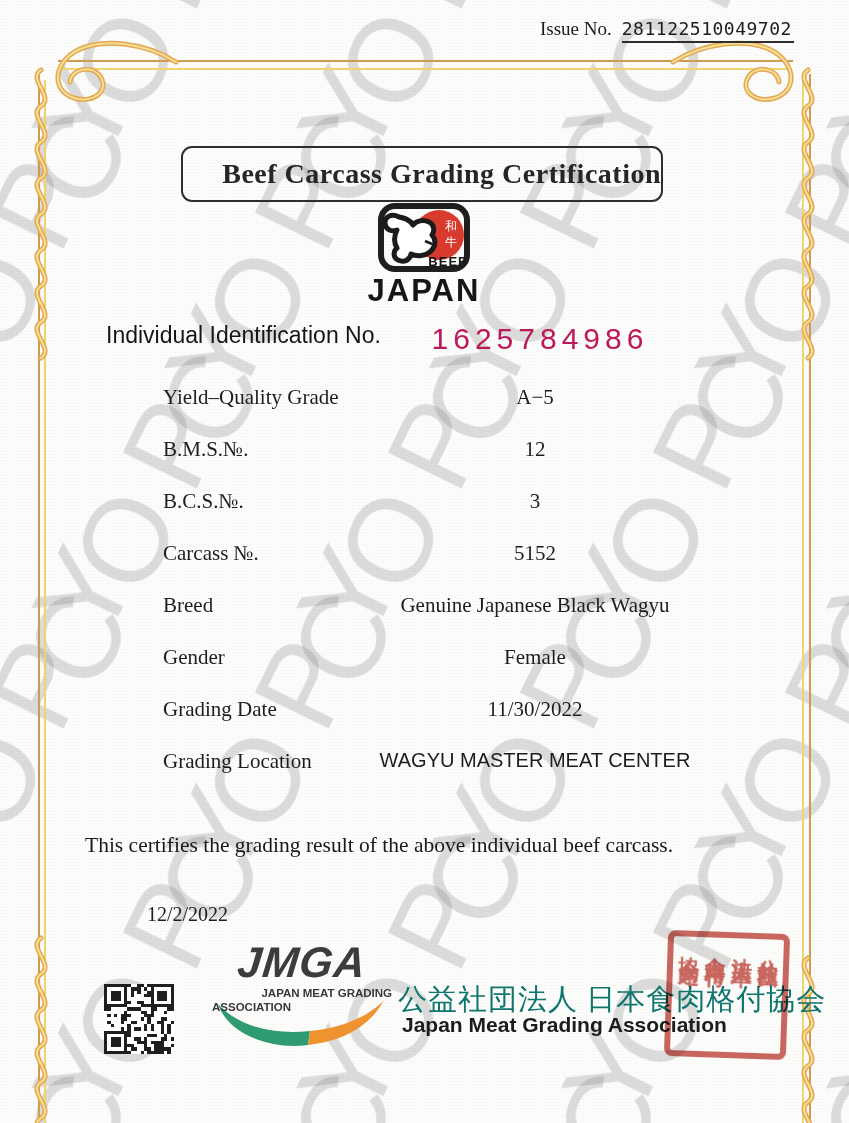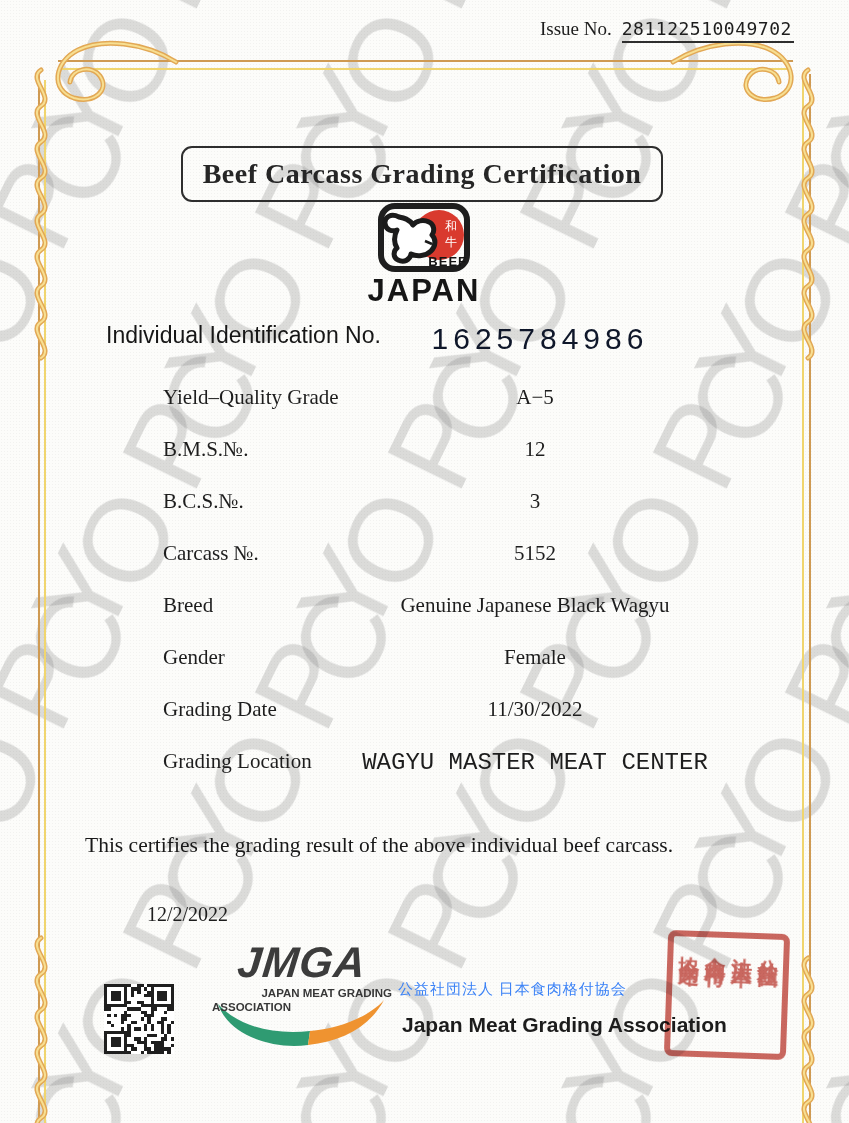--- a/index.html
+++ b/index.html
@@ -24,53 +24,53 @@
   .lr-inner{left:802px;top:80px;bottom:0;border-left:2px solid #f0d56e;}
   svg.rope,svg.curl{position:absolute;overflow:visible;}
   .curl.right{transform:scaleX(-1);}
   
   .issue-row{position:absolute;top:18px;left:540px;z-index:3;font-size:19px;}
   .issue-num{display:inline-block;margin-left:10px;min-width:172px;
              font-family:"DejaVu Sans Mono",monospace;font-size:18px;letter-spacing:.5px;
              border-bottom:2px solid #2e2e2e;padding-bottom:2px;}
   
   .title-box{position:absolute;z-index:3;left:181px;top:146px;width:478px;height:52px;
-             border:2.5px solid #2e2e2e;border-radius:11px;display:flex;align-items:center;justify-content:center;}
+             border:2.5px solid #2e2e2e;border-radius:11px;display:flex;align-items:center;justify-content:flex-end;}
   .title-box span{font-size:28px;font-weight:bold;color:#262626;letter-spacing:.5px;}
   
   .beef-logo{position:absolute;z-index:3;left:368px;top:202px;}
   
   .id-row{position:absolute;z-index:3;left:0;top:322px;width:685px;height:36px;
           font-family:"Liberation Sans","DejaVu Sans",sans-serif;}
   .id-label{position:absolute;left:106px;font-size:23px;color:#161616;}
   .id-value{position:absolute;left:320px;width:440px;text-align:center;
-            font-size:30px;letter-spacing:5px;color:#0f172a;}
+            font-size:30px;letter-spacing:5px;color:#be185d;}
   
   .field-row{position:absolute;z-index:3;left:0;width:849px;height:30px;}
   .f-label{position:absolute;left:140px;font-size:21px;margin-left:23px;}
   .f-value{position:absolute;left:265px;width:540px;text-align:center;font-size:21px;}
-  .f-value.sans{font-family:Liberation Mono, monospace;font-size:24px;}
+  .f-value.sans{font-family:Liberation Sans, sans-serif;font-size:20px;}
   
   .statement{position:absolute;z-index:3;left:85px;top:833px;font-size:21.5px;color:#191919;}
   .issue-date{position:absolute;z-index:3;left:147px;top:903px;font-size:20px;}
   
   .qr{position:absolute;z-index:3;left:104px;top:984px;width:70px;height:70px;
       display:grid;grid-template-columns:repeat(21,1fr);grid-template-rows:repeat(21,1fr);background:#fff;}
   .qr i{display:block;}
   .qr i.on{background:#1f1f1f;}
   .jmga{position:absolute;z-index:3;left:212px;top:940px;width:180px;height:110px;}
   .jmga-word{position:absolute;top:-2px;left:0;width:100%;text-align:center;z-index:2;
              font-family:"Liberation Sans","DejaVu Sans",sans-serif;font-size:43px;font-weight:bold;
              font-style:italic;color:#3c3c3c;transform:skewX(-6deg);letter-spacing:1px;}
   .jmga-l1{position:absolute;top:47px;left:0;width:100%;text-align:right;z-index:2;
            font-family:"Liberation Sans","DejaVu Sans",sans-serif;font-size:11.5px;font-weight:bold;color:#383838;}
   .jmga-l2{position:absolute;top:61px;left:0;width:100%;z-index:2;
            font-family:"Liberation Sans","DejaVu Sans",sans-serif;font-size:11.5px;font-weight:bold;color:#383838;}
   .jmga-swoosh{position:absolute;top:56px;left:0;z-index:1;}
-  .org-jp{position:absolute;z-index:3;left:398px;top:980px;font-size:15px;color:#3b82f6;letter-spacing:1px;}
+  .org-jp{position:absolute;z-index:3;left:398px;top:980px;font-size:29px;color:#0f766e;letter-spacing:1px;}
   .org-en{position:absolute;z-index:3;left:402px;top:1013px;
           font-family:"Liberation Sans","DejaVu Sans",sans-serif;font-size:21px;font-weight:bold;color:#1c1c1c;}
   .seal{position:absolute;z-index:4;left:666px;top:932px;width:122px;height:126px;
         border:6px solid #c5534b;border-radius:8px;transform:rotate(2deg);
         display:flex;flex-direction:row-reverse;justify-content:space-between;
         padding:3px 5px;box-sizing:border-box;opacity:.88;mix-blend-mode:multiply;filter:blur(.3px);}
   .seal-col{writing-mode:vertical-rl;text-orientation:upright;font-size:21px;font-weight:bold;
             color:#c5534b;line-height:1;letter-spacing:3px;}
 </style>
 </head>

